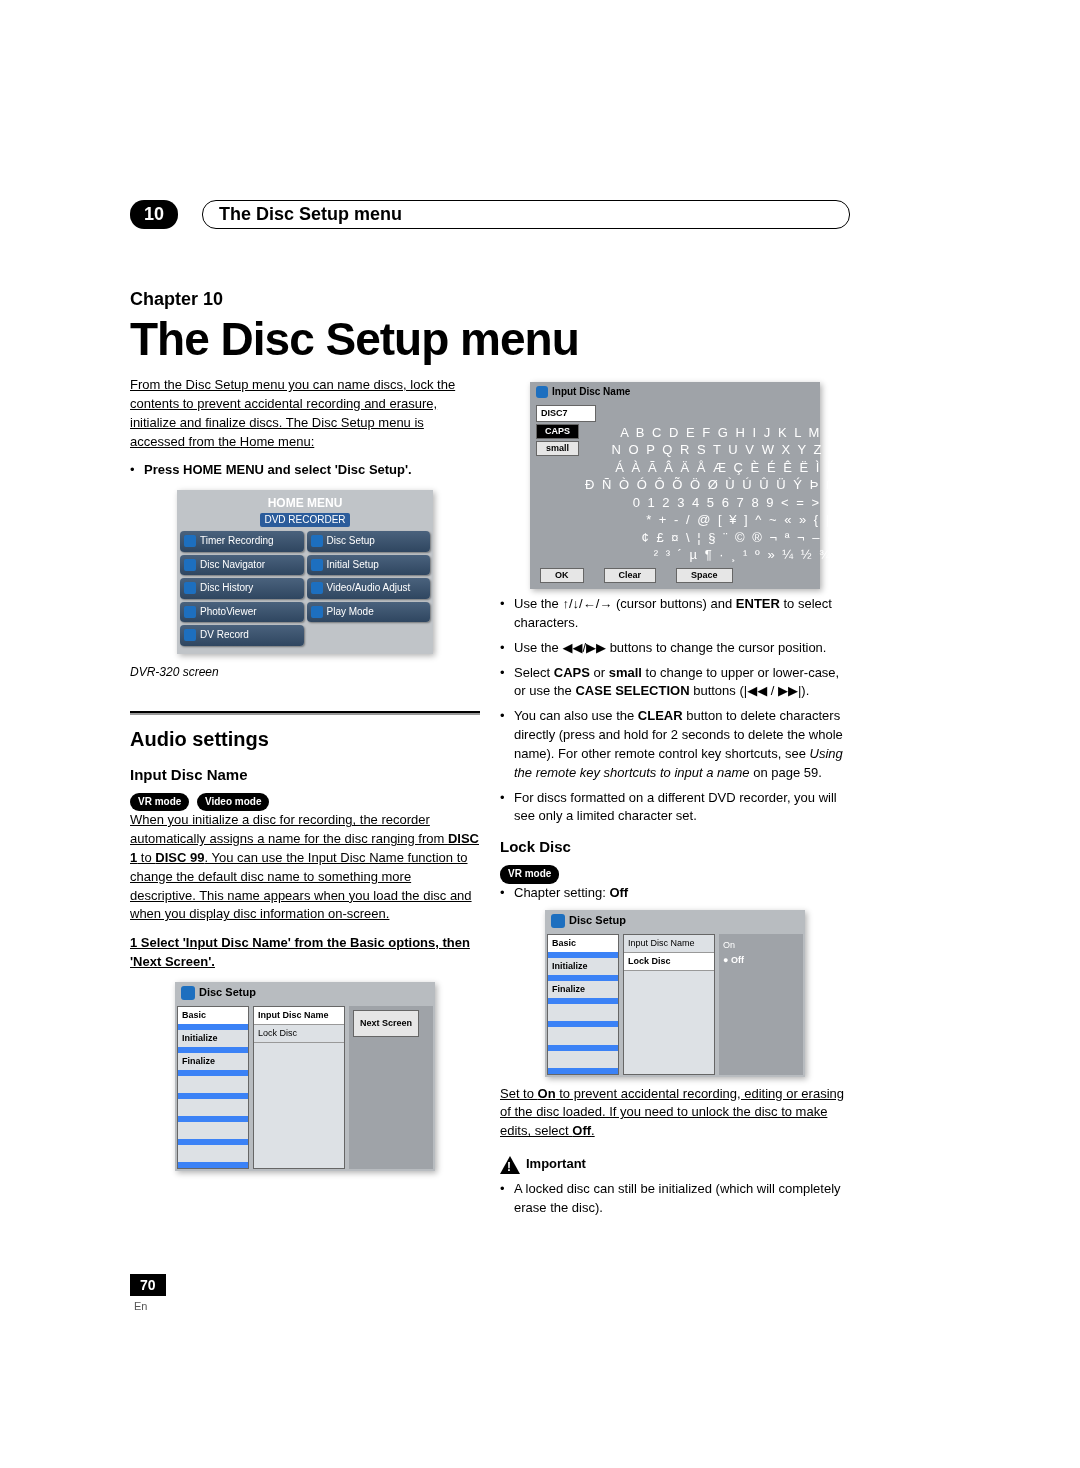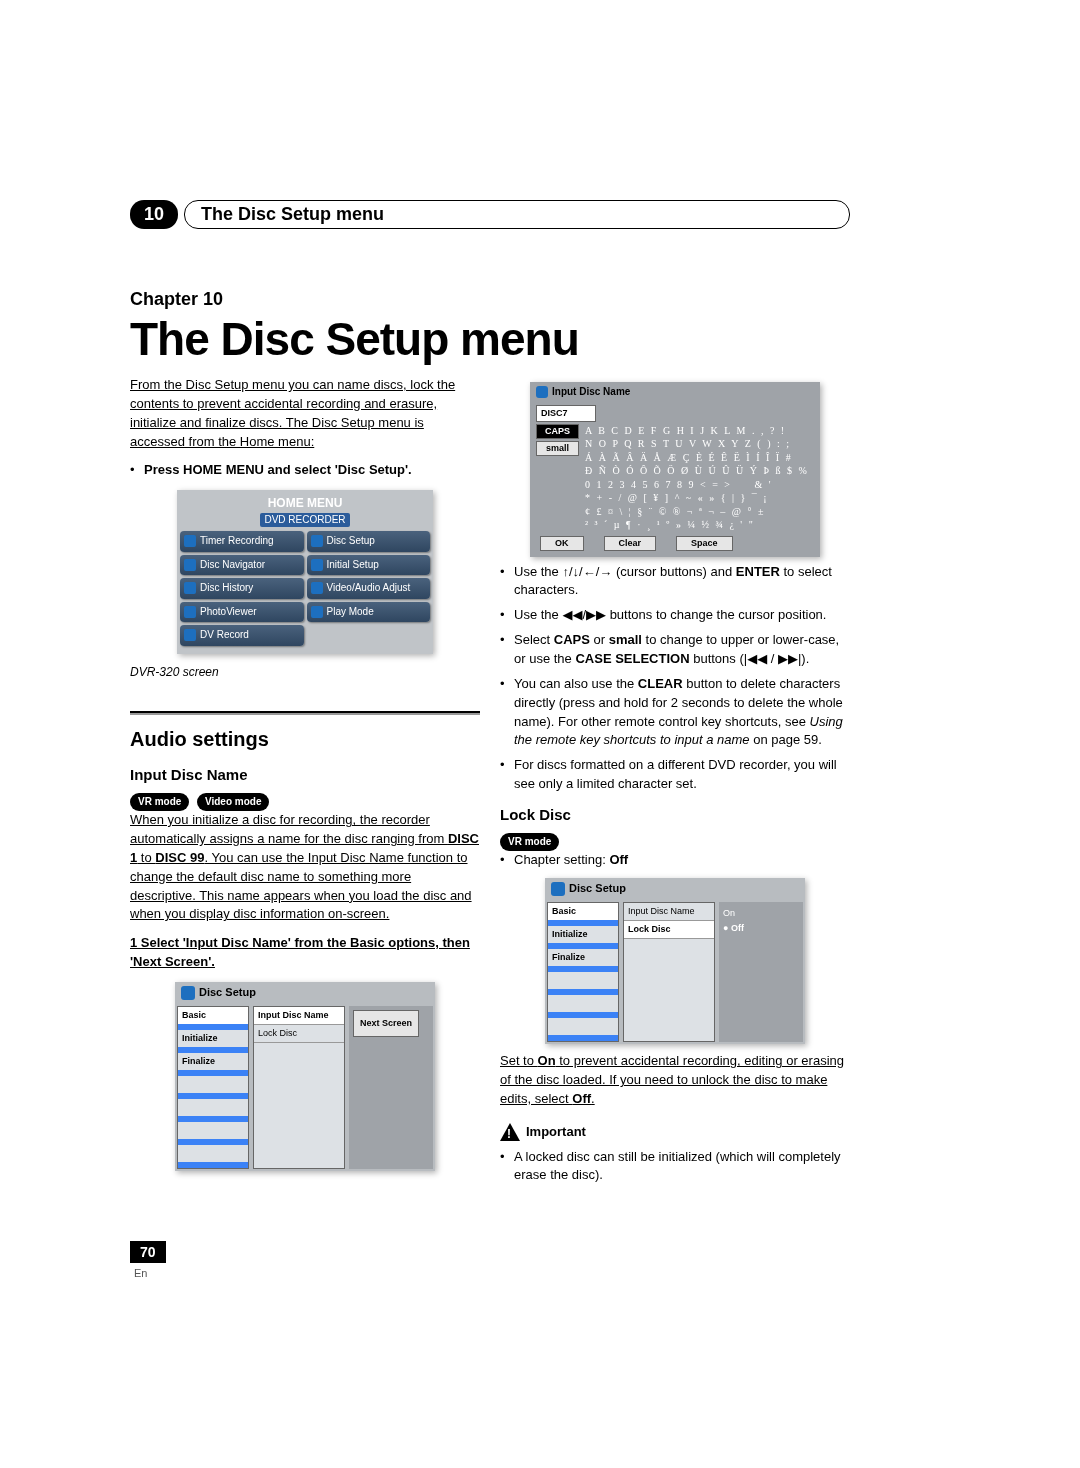--- a/index.html
+++ b/index.html
@@ -21,21 +21,21 @@
     margin-bottom: 60px;
     width: 720px;
   }
   .chapter-pill {
     background: #000;
     color: #fff;
     font-weight: bold;
     padding: 4px 14px;
     border-radius: 14px;
     font-size: 18px;
-    margin-right: 6px;
+    margin-right: 24px;
   }
   .chapter-title-bar {
     border: 1px solid #000;
     border-radius: 14px;
     padding: 3px 16px;
     font-weight: bold;
     font-size: 18px;
     flex: 1;
   }
   .chapter-label {
@@ -172,22 +172,23 @@
     box-shadow: 2px 2px 6px rgba(0,0,0,.3);
   }
   .kb-title{display:flex;align-items:center;gap:4px;padding:3px 6px;font-weight:bold;font-size:10px;color:#000;}
   .kb-title .ic{width:12px;height:12px;background:#1d6fbf;border-radius:3px;}
   .kb-name{margin:2px 6px;background:#fff;border:1px solid #666;padding:1px 4px;font-weight:bold;width:50px;}
   .kb-row{display:flex;align-items:flex-start;padding:0 6px;gap:6px;}
   .kb-mode{display:flex;flex-direction:column;gap:2px;}
   .kb-mode span{background:#e6e6e6;border:1px solid #666;padding:0 8px;text-align:center;font-weight:bold;}
   .kb-mode span.on{background:#000;color:#fff;}
   .kb-grid{
-    color:#fff;font-family:Liberation Serif, serif;font-size:10px;line-height:1.35;letter-spacing:2px;
+    color:#fff;font-family:Liberation Sans, sans-serif;font-size:13px;line-height:1.35;letter-spacing:2px;
     white-space:pre;
+    text-align:right;
   }
   .kb-buttons{display:flex;gap:20px;padding:4px 10px 0 10px;}
   .kb-buttons span{background:#e6e6e6;border:1px solid #666;padding:0 14px;font-weight:bold;}
   
   .imp-row{display:flex;align-items:center;gap:6px;margin:14px 0 6px 0;}
   .imp-ic{
     width:0;height:0;border-left:10px solid transparent;border-right:10px solid transparent;
     border-bottom:18px solid #000;position:relative;
   }
   .imp-ic::after{content:"!";color:#fff;position:absolute;left:-3px;top:3px;font-weight:bold;font-size:12px;}

